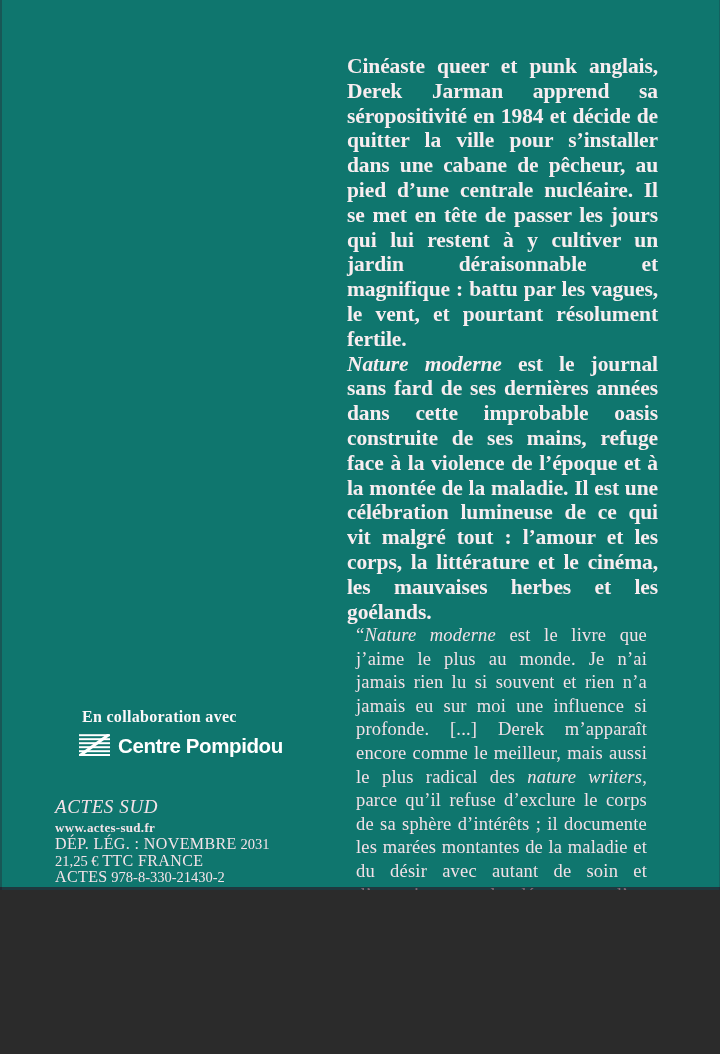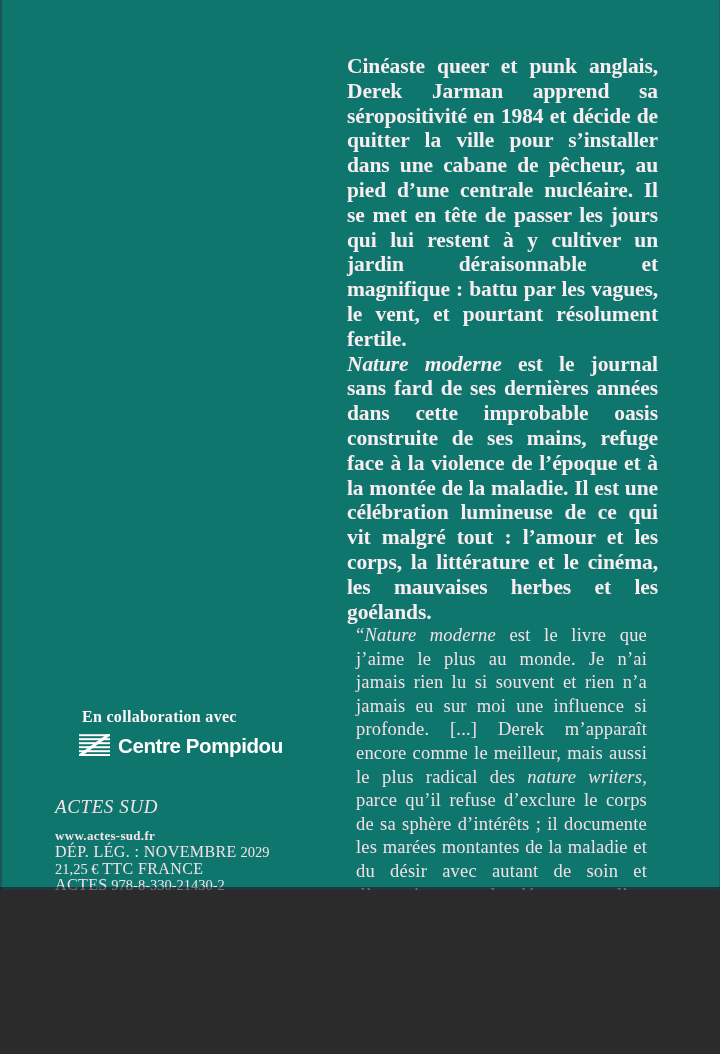--- a/index.html
+++ b/index.html
@@ -76,21 +76,21 @@
 
   
   .publisher {
     position: absolute;
     left: 55px; top: 796px; width: 182px;
     text-align: left;
     color: #f5e3e9;
     white-space: nowrap;
   }
   .pub-name   { font-style: italic; font-size: 19px; line-height: 22px; letter-spacing: 0.6px; }
-  .pub-site   { font-weight: 700; font-size: 13px; line-height: 16px; letter-spacing: 0.3px; margin-top: 10px; }
+  .pub-site   { font-weight: 700; font-size: 13px; line-height: 16px; letter-spacing: 0.3px; margin-top: 2px; }
   .pub-line   { font-size: 14.5px; line-height: 15.5px; }
   .pub-small  { font-size: 16px; letter-spacing: 0.4px; }
 
   
   .barcode-box {
     position: absolute;
     left: 58px; top: 906px;
     width: 182px; height: 86px;
     background: #ffffff;
     border-radius: 1px;
@@ -137,21 +137,21 @@
         </g>
         <line x1="1" y1="21.5" x2="30" y2="0.5" stroke="#ffffff" stroke-width="3"></line>
       </svg>
     </span>
     <span class="pompidou-word">Centre Pompidou</span>
   </div>
 
   <div class="publisher">
     <div class="pub-name">ACTES SUD</div>
     <div class="pub-site">www.actes-sud.fr</div>
-    <div class="pub-line"><span class="pub-small">DÉP. LÉG. : NOVEMBRE</span> <span>2029</span></div>
+    <div class="pub-line"><span class="pub-small">DÉP. LÉG. : NOVEMBRE</span> <span>2031</span></div>
     <div class="pub-line"><span>21,25 €</span> <span class="pub-small">TTC FRANCE</span></div>
     <div class="pub-line"><span class="pub-small">ACTES</span> <span>978-8-330-21430-2</span></div>
   </div>
 
   <div class="barcode-box">
     <svg id="barcode-bars" width="182" height="70" viewBox="0 0 182 70">
         <rect x="26.00" y="5" width="1.50" height="62" fill="#151515"></rect>
         <rect x="29.00" y="5" width="1.50" height="62" fill="#151515"></rect>
         <rect x="32.00" y="5" width="4.50" height="50" fill="#151515"></rect>
         <rect x="38.00" y="5" width="3.00" height="50" fill="#151515"></rect>

